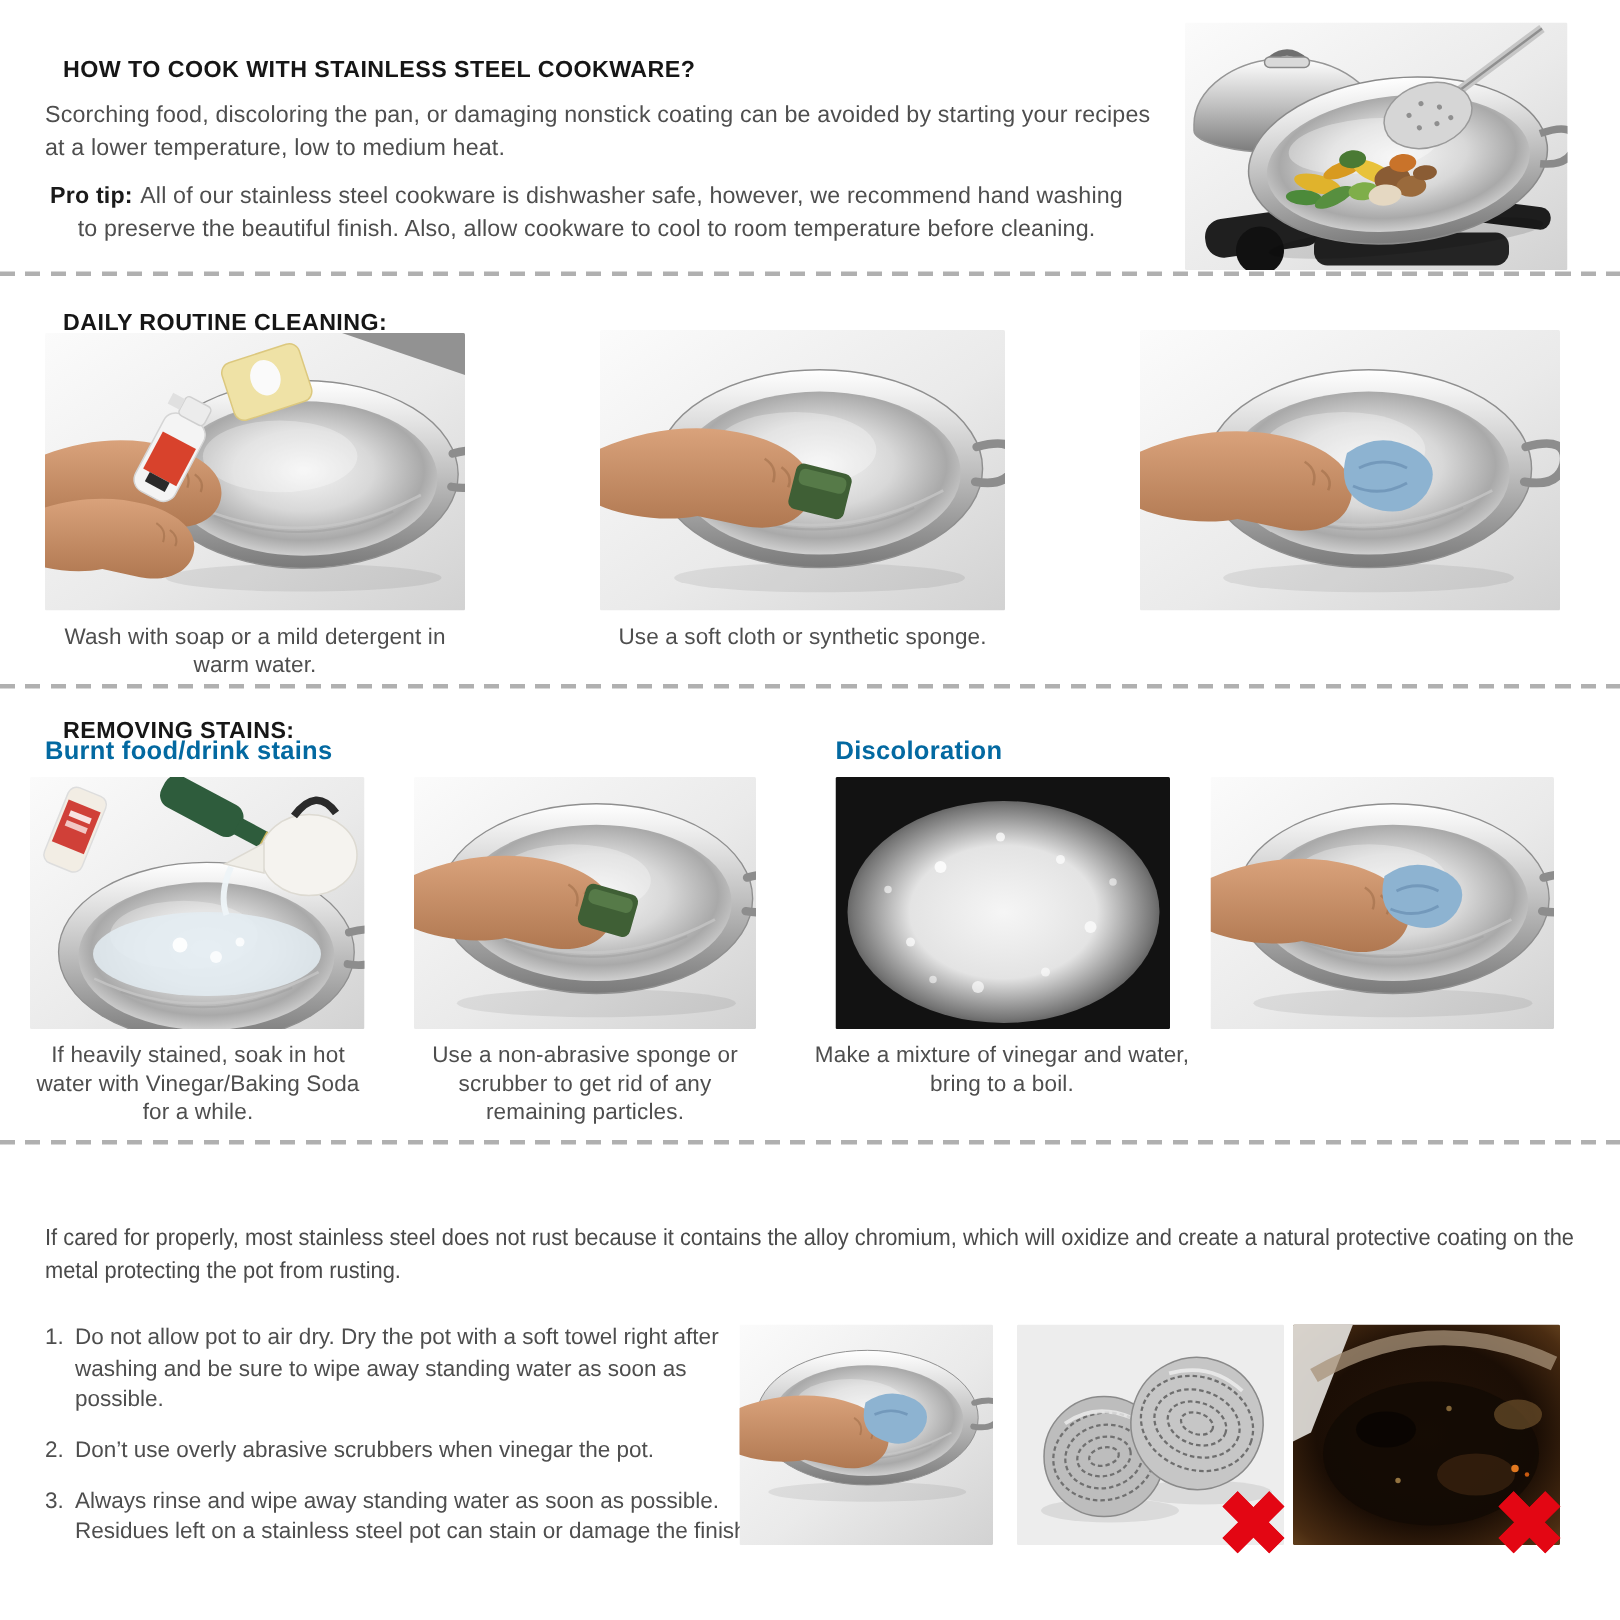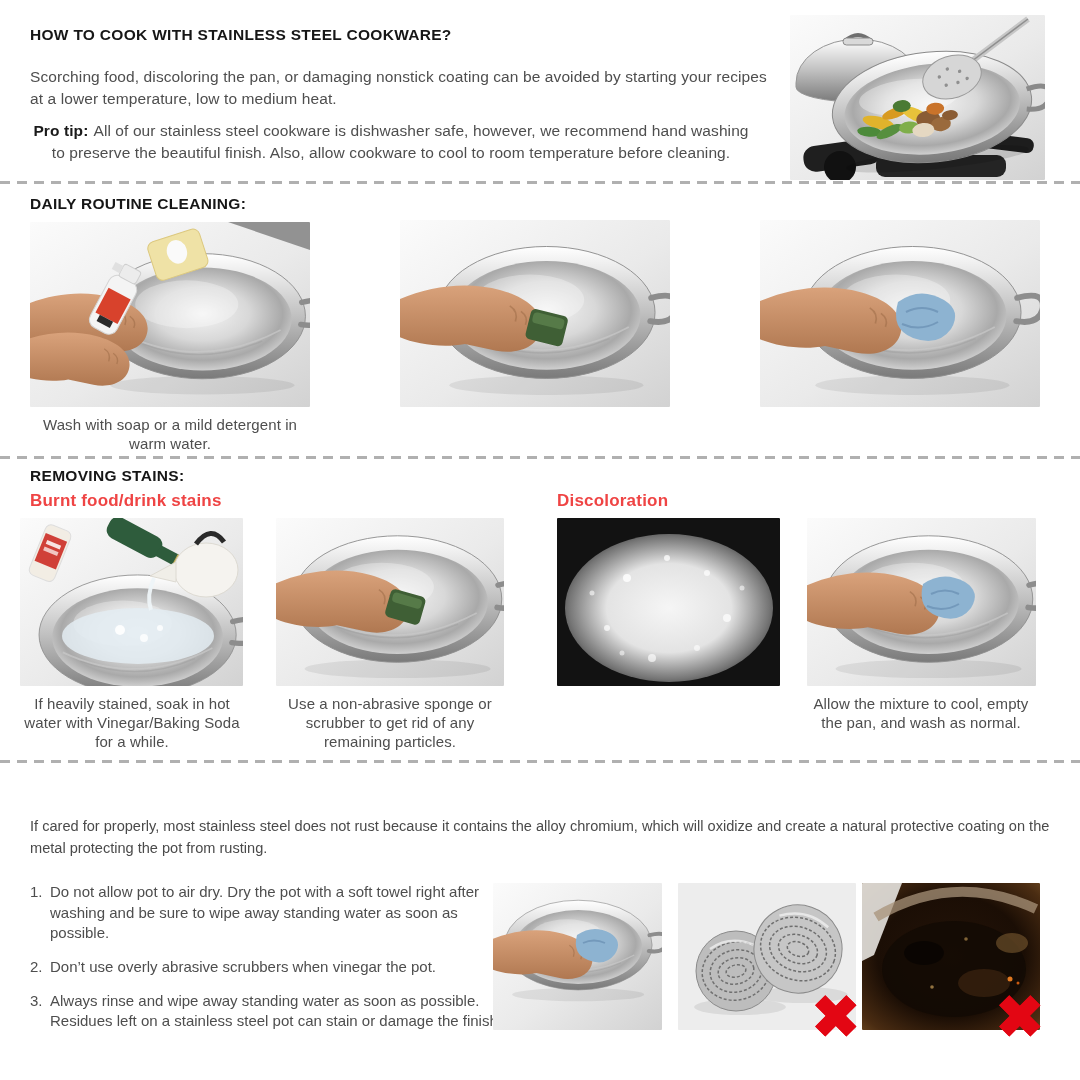--- a/index.html
+++ b/index.html
@@ -1,24 +1,24 @@
 <!DOCTYPE html>
 <html><head>
 <meta charset="utf-8">
 <style>
   html,body{margin:0;padding:0;background:#fff;}
   .page{position:relative;width:1080px;height:1080px;background:#fff;overflow:hidden;
         font-family:"Liberation Sans",sans-serif;color:#4e4e4e;}
   .abs{position:absolute;}
-  h2{margin:0;font-size:15.5px;font-weight:bold;color:#161616;letter-spacing:.3px;}
+  h2{margin:12px;font-size:15.5px;font-weight:bold;color:#161616;letter-spacing:.3px;}
   .body-text{font-size:15.5px;line-height:1.42;color:#4e4e4e;letter-spacing:.1px;}
   .bold-label{font-weight:bold;color:#1a1a1a;margin-right:5px;}
   .sep{left:0;width:1080px;height:3px;
        background:repeating-linear-gradient(90deg,#b0b0b0 0 10px,transparent 10px 17px);}
-  .subhead{font-size:17px;font-weight:bold;color:#ef4444;letter-spacing:.2px;}
+  .subhead{font-size:17px;font-weight:bold;color:#0369a1;letter-spacing:.2px;}
   .caption{font-size:15px;line-height:1.28;color:#4e4e4e;text-align:center;letter-spacing:.1px;}
   .tile{display:block;border-radius:1px;}
   .condensed{transform:scaleX(0.90);transform-origin:0 0;display:inline-block;white-space:nowrap;
              font-size:17px;font-weight:bold;color:#161616;letter-spacing:.2px;}
   .condensed-body{transform:scaleX(0.94);transform-origin:0 0;width:1095px;
                   font-size:15.5px;line-height:1.45;color:#4a4a4a;}
   .care-list{width:478px;font-size:15px;line-height:1.38;color:#4e4e4e;}
   .care-item{display:flex;margin-bottom:13px;}
   .care-item .num{flex:0 0 20px;}
   .care-item .txt{flex:1;}
@@ -170,20 +170,21 @@
 
   <svg class="abs tile" style="left:400px;top:220px;" width="270" height="187" viewBox="0 0 270 187">
     <rect width="270" height="187" fill="url(#gBg)"></rect>
     <use href="#panG" transform="translate(30,10) scale(0.97)"></use>
     <use href="#armG" transform="translate(0,50) scale(1.12)"></use>
     <g transform="translate(132,88) rotate(14)">
       <rect width="38" height="31" rx="5" fill="#3f5f35"></rect>
       <rect x="3" y="3" width="32" height="11" rx="4" fill="#567a48"></rect>
     </g>
   </svg>
+  <figcaption class="abs caption" style="left:375px;top:415px;width:320px;">Use a soft cloth or synthetic sponge.</figcaption>
 
   <svg class="abs tile" style="left:760px;top:220px;" width="280" height="187" viewBox="0 0 280 187">
     <rect width="280" height="187" fill="url(#gBg)"></rect>
     <use href="#panG" transform="translate(36,10) scale(0.97)"></use>
     <use href="#armG" transform="translate(0,52) scale(1.12)"></use>
     <path d="M138,82 q22,-16 46,-2 q18,11 7,29 q-13,18 -38,9 q-23,-9 -15,-36z" fill="#8db3d1"></path>
     <path d="M146,92 q16,-8 32,0 M142,104 q18,8 36,-2" stroke="#6d92b5" stroke-width="2" fill="none" opacity="0.8"></path>
   </svg>
 
   <div class="abs sep" style="top:456px;"></div>
@@ -237,29 +238,29 @@
       <circle cx="150" cy="55" r="3" fill="#fff" opacity="0.7"></circle>
     <circle cx="170" cy="100" r="4" fill="#fff" opacity="0.7"></circle>
       <circle cx="50" cy="110" r="3" fill="#fff" opacity="0.7"></circle>
     <circle cx="110" cy="40" r="3" fill="#fff" opacity="0.75"></circle>
       <circle cx="95" cy="140" r="4" fill="#fff" opacity="0.65"></circle>
     <circle cx="140" cy="130" r="3" fill="#fff" opacity="0.6"></circle>
       <circle cx="35" cy="75" r="2.5" fill="#fff" opacity="0.6"></circle>
     <circle cx="185" cy="70" r="2.5" fill="#fff" opacity="0.55"></circle>
       <circle cx="65" cy="135" r="2.5" fill="#fff" opacity="0.55"></circle>
   </svg>
+  <figcaption class="abs caption" style="left:538px;top:694px;width:260px;">Make a mixture of vinegar and water, bring to a boil.</figcaption>
 
   <svg class="abs tile" style="left:807px;top:518px;" width="229" height="168" viewBox="0 0 229 168">
     <rect width="229" height="168" fill="url(#gBg)"></rect>
     <use href="#panG" transform="translate(10,2) scale(0.93)"></use>
     <use href="#armG" transform="translate(0,40) scale(1.05)"></use>
     <path d="M116,66 q20,-14 42,-2 q16,10 6,26 q-12,16 -34,8 q-20,-8 -14,-32z" fill="#8db3d1"></path>
     <path d="M124,76 q14,-7 28,0 M120,88 q16,7 32,-2" stroke="#6d92b5" stroke-width="2" fill="none" opacity="0.8"></path>
   </svg>
-  <figcaption class="abs caption" style="left:806px;top:694px;width:230px;">Allow the mixture to cool, empty the pan, and wash as normal.</figcaption>
 
   <div class="abs sep" style="top:760px;"></div>
 
 
   <div class="abs" style="left:30px;top:815px;">
     <div class="condensed-body">If cared for properly, most stainless steel does not rust because it contains the alloy chromium, which will oxidize and create a natural protective coating on the metal protecting the pot from rusting.</div>
   </div>
 
   <div class="abs care-list" style="left:30px;top:882px;">
     <div class="care-item">

